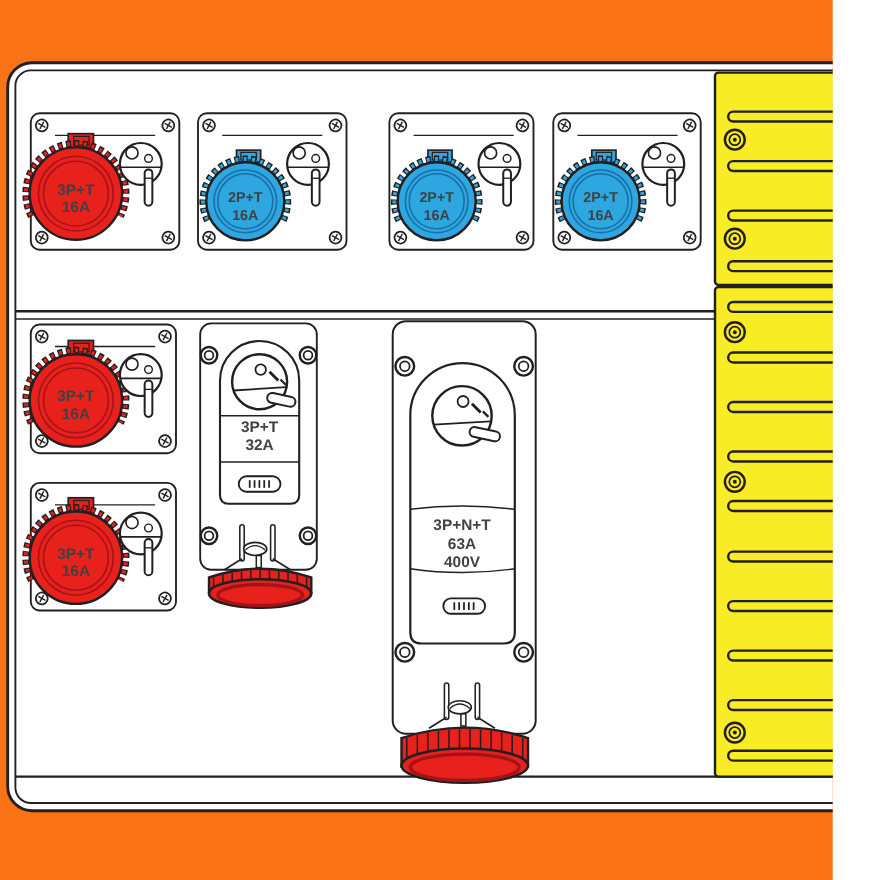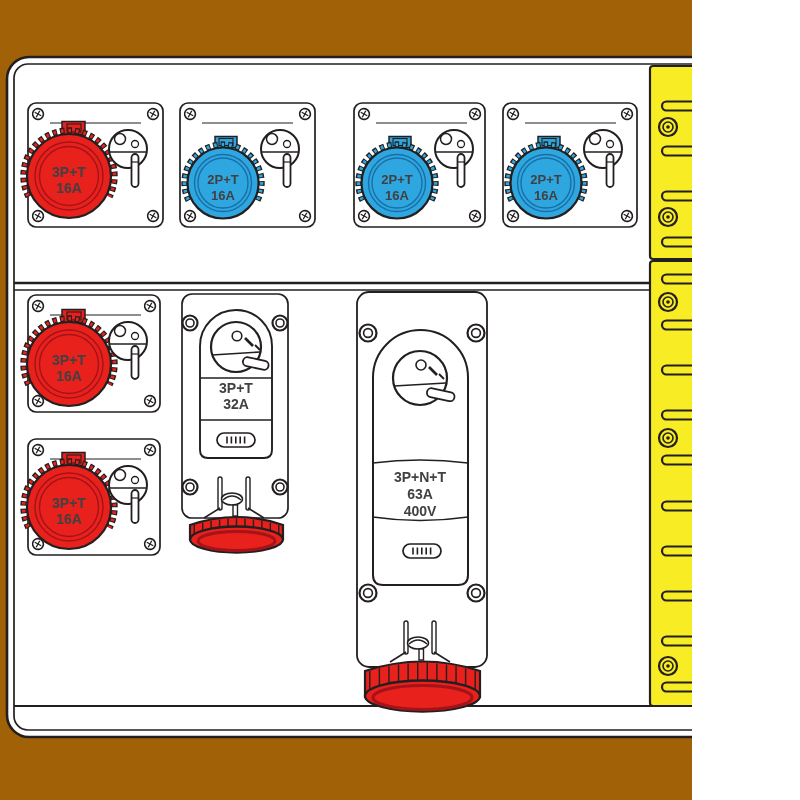--- a/index.html
+++ b/index.html
@@ -1,16 +1,16 @@
 <!DOCTYPE html>
 <html><head>
 <meta charset="utf-8">
 <style>
   html,body{margin:0;padding:0;background:#ffffff;}
-  .stage{position:relative;width:692px;height:800px;background:#a16207;overflow:hidden;}
+  .stage{position:relative;width:757px;height:800px;background:#f97316;overflow:hidden;}
   svg{position:absolute;left:0;top:0;width:800px;height:800px;}
   text{font-family:"Liberation Sans", sans-serif;}
 </style>
 </head>
 <body>
 
 <div class="stage">
   <svg id="scene" viewBox="0 0 800 800">
       <g>
         <path fill="#fff" stroke="#231f20" stroke-width="2.6" d="M29,57 H771 A22,22 0 0 1 793,79 V715 A22,22 0 0 1 771,737 H29 A22,22 0 0 1 7,715 V79 A22,22 0 0 1 29,57 Z"></path>

